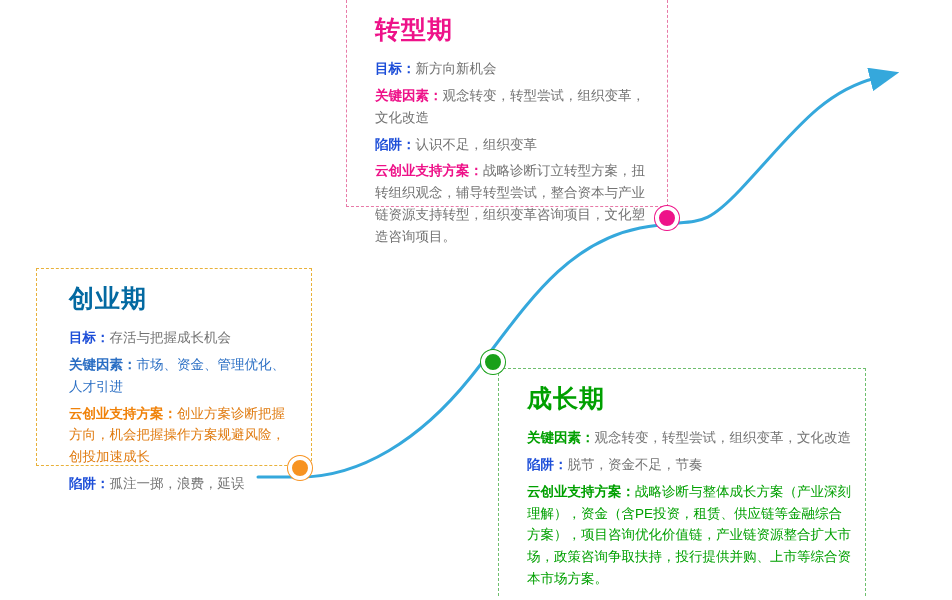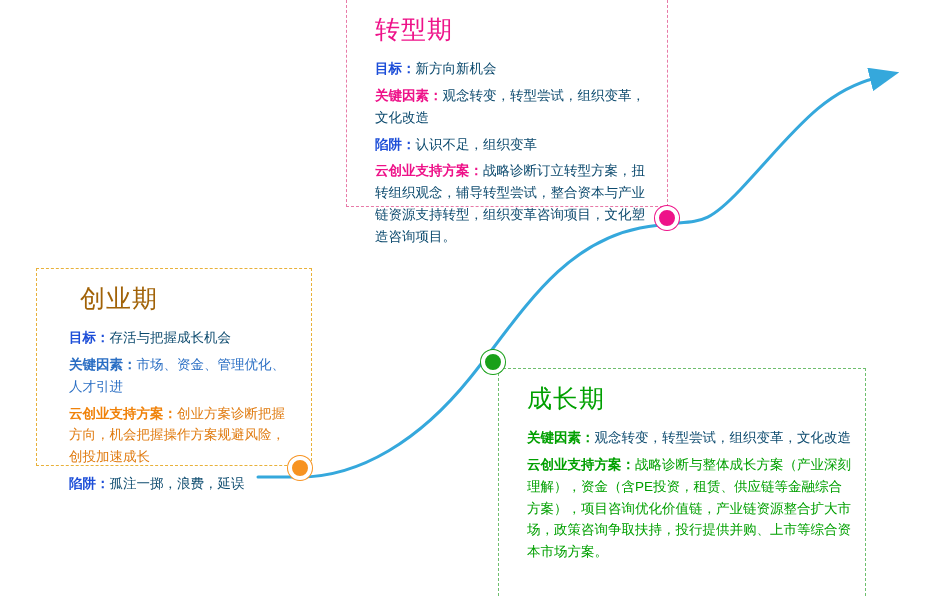--- a/index.html
+++ b/index.html
@@ -51,47 +51,47 @@
   .card.growth {
     left: 498px;
     top: 368px;
     width: 368px;
     height: 228px;
     border: 1px dashed #6ebf6e;
     border-bottom: none;
   }
   .card-title {
     font-size: 25px;
-    font-weight: normal;
+    font-weight: bold;
     line-height: 1.2;
     margin: 4px 0 14px 4px;
     letter-spacing: 1px;
   }
-  .card.startup .card-title { color: #a16207; margin-left: 29px; }
+  .card.startup .card-title { color: #0369a1; margin-left: 18px; }
   .card.transform .card-title { color: #ee1289; margin-left: 14px; }
   .card.growth .card-title { color: #00a000; margin-left: 14px; }
 
   .row {
     font-size: 13.5px;
     line-height: 1.62;
     color: #333333;
     margin: 0 0 5px 0;
   }
   .card.startup .row { margin-left: 18px; }
   .card.transform .row { margin-left: 14px; }
   .card.growth .row { margin-left: 14px; }
 
   .lbl { font-weight: bold; }
   .lbl-dark { color: #1d4ed8; }
   .lbl-blue { color: #2b6fc4; }
   .lbl-orange { color: #f0820a; }
   .lbl-pink { color: #ee1289; }
   .lbl-green { color: #00a000; }
   .txt-blue { color: #2b6fc4; }
-  .txt-dark { color: #0c4a6e; }
+  .txt-dark { color: #737373; }
   .txt-green { color: #00a000; }
   .txt-orange { color: #e07b10; }
 
   .row.multiline { text-indent: 0; }
 
   .dot {
     position: absolute;
     border-radius: 50%;
     box-sizing: border-box;
   }
@@ -164,20 +164,23 @@
       <span class="lbl lbl-pink">云创业支持方案：</span><span class="txt-dark">战略诊断订立转型方案，扭转组织观念，辅导转型尝试，整合资本与产业链资源支持转型，组织变革咨询项目，文化塑造咨询项目。</span>
     </div>
   </div>
 
   <div class="card growth">
     <div class="card-title">成长期</div>
 
     <div class="row">
       <span class="lbl lbl-green">关键因素：</span><span class="txt-dark">观念转变，转型尝试，组织变革，文化改造</span>
     </div>
+    <div class="row">
+      <span class="lbl lbl-dark">陷阱：</span><span class="txt-dark">脱节，资金不足，节奏</span>
+    </div>
     <div class="row multiline">
       <span class="lbl lbl-green">云创业支持方案：</span><span class="txt-green">战略诊断与整体成长方案（产业深刻理解），资金（含PE投资，租赁、供应链等金融综合方案），项目咨询优化价值链，产业链资源整合扩大市场，政策咨询争取扶持，投行提供并购、上市等综合资本市场方案。</span>
     </div>
   </div>
 
   <div class="dot dot-orange"></div>
   <div class="dot dot-green"></div>
   <div class="dot dot-pink"></div>
 
 </div>

